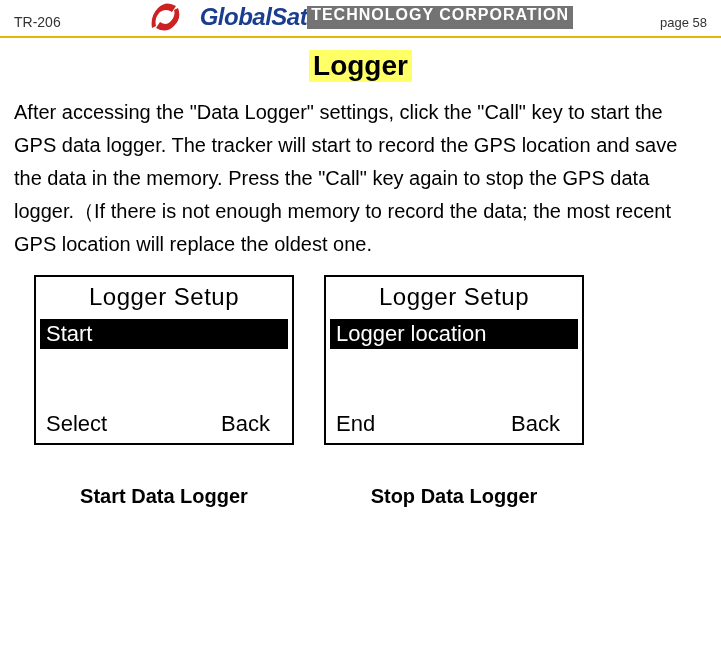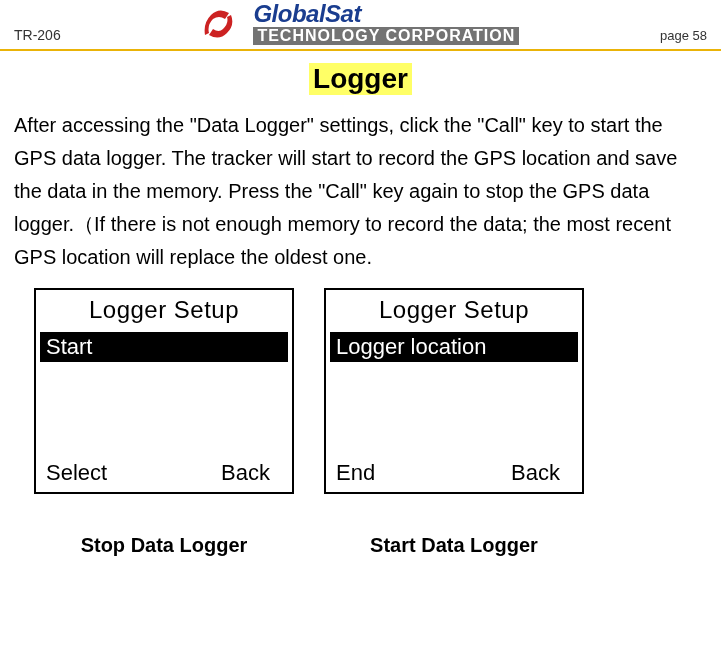--- a/index.html
+++ b/index.html
@@ -35,21 +35,20 @@
     .logo-icon {
       position: relative;
       width: 34px;
       height: 30px;
     }
     .logo-icon svg {
       display: block;
     }
     .logo-text {
       display: flex;
-      flex-direction: column;
       line-height: 1;
       margin-left: 12px;
     }
     .brand-name {
       font-size: 24px;
       font-weight: 900;
       font-style: italic;
       color: #1a3d8f;
       letter-spacing: -0.5px;
     }
@@ -90,21 +89,21 @@
       margin-bottom: 10px;
     }
     .screens-row {
       display: flex;
       gap: 30px;
       padding: 4px 20px 0 20px;
     }
     .screen {
       border: 2px solid #000;
       width: 260px;
-      height: 206px;
+      height: 170px;
       position: relative;
       font-family: "Verdana", "Lucida Sans", sans-serif;
     }
     .screen-title {
       text-align: center;
       font-size: 24px;
       padding: 6px 0 4px 0;
       letter-spacing: 0.5px;
     }
     .screen-status {
@@ -176,16 +175,16 @@
       <div class="screen-title">Logger Setup</div>
       <div class="screen-status">Logger location</div>
       <div class="screen-softkeys">
         <span>End</span>
         <span>Back</span>
       </div>
     </div>
   </div>
 
   <div class="captions-row">
+    <div class="caption">Start Data Logger</div>
     <div class="caption">Stop Data Logger</div>
-    <div class="caption">Start Data Logger</div>
   </div>
 </div>
 
 </body></html>

